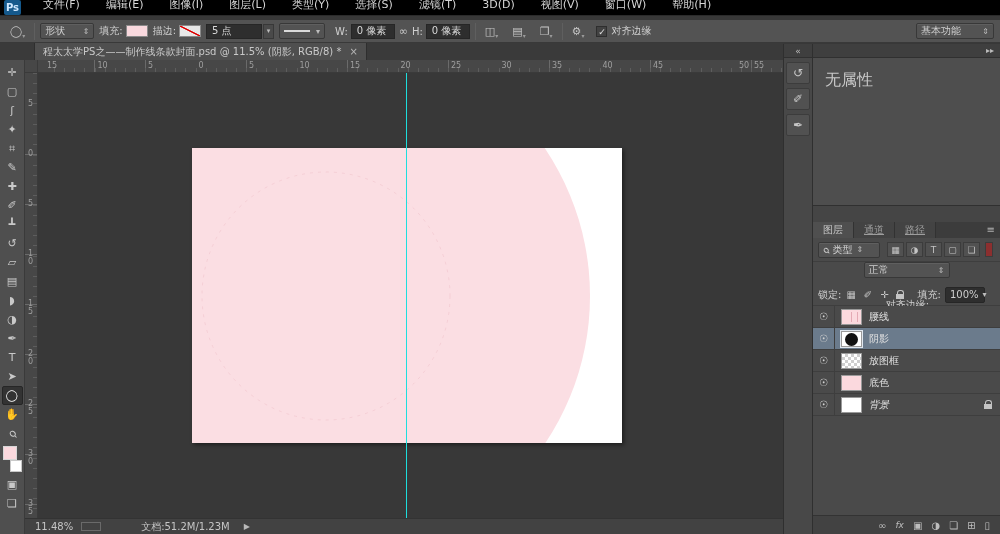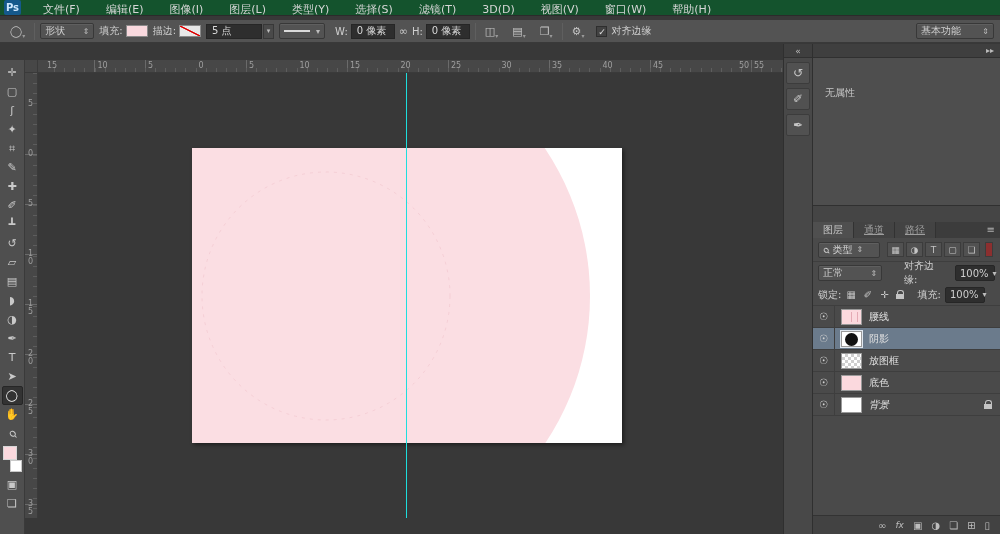--- a/index.html
+++ b/index.html
@@ -2,22 +2,22 @@
 <html><head>
 <meta charset="utf-8">
 <style>
   * { margin:0; padding:0; box-sizing:border-box; }
   html,body { width:1000px; height:534px; overflow:hidden; }
   body { font-family:"DejaVu Sans","Liberation Sans",sans-serif; background:#383838; position:relative;
          -webkit-font-smoothing:antialiased; }
   #app { position:absolute; inset:0; }
 
   
-  #menubar { position:absolute; left:0; top:0; width:1000px; height:16px; background:#14532d;
-             border-bottom:1px solid #2b2b2b; display:flex; align-items:flex-start; }
+  #menubar { position:absolute; left:0; top:0; width:1000px; height:16px; background:#000000;
+             border-bottom:1px solid #2b2b2b; display:flex; align-items:flex-end; }
   #ps-logo { width:17px; height:15px; margin:0 9px 0 4px; background:#15598c; color:#cfe8ff;
              font-size:10px; font-weight:bold; display:flex; align-items:center; justify-content:center;
              border-radius:2px; }
   .menu-item { color:#d6d6d6; font-size:11px; padding:0 13px; line-height:20px; cursor:default; }
 
   
   #optionsbar { position:absolute; left:0; top:20px; width:1000px; height:23px; background:#535353;
                 border-bottom:1px solid #393939; display:flex; align-items:center; font-size:10px;
                 color:#cfcfcf; }
   .ob-sep { width:1px; height:17px; background:#434343; border-right:1px solid #5f5f5f; margin:0 5px; }
@@ -105,30 +105,30 @@
   
   #rightpanels { position:absolute; left:813px; top:44px; width:187px; height:490px; background:#454545; }
   #panels-header { height:14px; background:#3f3f3f; border-bottom:1px solid #303030; color:#bdbdbd;
                    font-size:8px; text-align:right; padding:2px 6px 0 0; }
   .ptabbar { height:16px; background:#3c3c3c; display:flex; align-items:flex-end; position:relative; }
   .ptab { font-size:10px; color:#c9c9c9; background:#4f4f4f; height:16px; line-height:16px;
           padding:0 10px; border-right:1px solid #323232; }
   .ptab.inactive { background:#434343; color:#9e9e9e;text-decoration:underline; }
   .pmenu { position:absolute; right:5px; top:2px; color:#b0b0b0; font-size:10px; }
   #props-body { height:148px; background:#4e4e4e; border-bottom:1px solid #303030; }
-  #props-empty { font-size:10px; color:#c9c9c9; padding:28px 0 0 12px; }
+  #props-empty { font-size:16px; color:#c9c9c9; padding:12px 0 0 12px; }
 
   #layers-panel { position:absolute; left:0; top:178px; width:187px; bottom:0; background:#4a4a4a; }
   .lrow { display:flex; align-items:center; font-size:10px; color:#cfcfcf; }
   #filter-row { height:24px; padding:0 5px; gap:3px; border-bottom:1px solid #3e3e3e; }
   #filter-dd { width:62px; height:16px; }
   .f-icon { width:17px; height:15px; background:#515151; border:1px solid #3c3c3c; color:#c4c4c4;
             font-size:9px; display:flex; align-items:center; justify-content:center; }
   #filter-toggle { width:8px; height:15px; background:#8c2f2f; border:1px solid #3c3c3c; margin-left:2px; }
-  #blend-row { height:22px; padding:0 5px; gap:20px; }
+  #blend-row { height:22px; padding:0 5px; gap:20px;flex-direction:column; }
   #blend-dd { width:86px; height:16px; justify-content:space-between; }
   .val-dd { width:40px; height:16px; justify-content:space-between; background:#2e2e2e;
             box-shadow:none; border:1px solid #262626; }
   #lock-row { height:22px; padding:0 5px; gap:4px; border-bottom:1px solid #3e3e3e; }
   .lk-icon { color:#c4c4c4; font-size:10px; padding:0 1px; }
   .css-lock { position:relative; width:8px; height:9px; display:inline-block; }
   .css-lock:before { content:""; position:absolute; left:1px; top:0; width:5px; height:5px;
                      border:1px solid #c4c4c4; border-bottom:none; border-radius:3px 3px 0 0; }
   .css-lock:after { content:""; position:absolute; left:0; top:4px; width:8px; height:5px; background:#c4c4c4; }
 
@@ -222,20 +222,26 @@
     <span class="checkbox" style="margin-left:8px;">
       <span>✓</span>
     </span>
     <span>对齐边缘</span>
     <span class="dd" id="workspace-dd" style="width:78px;justify-content:space-between;">
       <span>基本功能</span>
       <span class="arr">⇕</span>
     </span>
   </div>
 
+  <div id="tabbar">
+    <div id="doctab">
+      <span>程太太学PS之——制作线条款封面.psd @ 11.5% (阴影, RGB/8) *</span>
+      <span id="tab-close">×</span>
+    </div>
+  </div>
 
   <div id="toolbar">
       <div class="tool">
         <span>✛</span>
       </div>
       <div class="tool">
         <span>▢</span>
       </div>
       <div class="tool">
         <span>ʃ</span>
@@ -335,20 +341,26 @@
   <div id="canvas-area">
     <div id="document">
       <svg width="430" height="295" viewBox="0 0 430 295">
         <circle id="pink-shape" cx="134" cy="148" r="264" fill="#fbdee3"></circle>
         <circle id="dashed-path" cx="134" cy="148" r="124" fill="none" stroke-dasharray="3 5" stroke-width="1" opacity="0.45" stroke="#eebcc6"></circle>
       </svg>
     </div>
     <div id="guide" style="background: rgb(29, 222, 221);"></div>
   </div>
 
+  <div id="statusbar">
+    <span id="status-zoom">11.48%</span>
+    <span id="status-box"></span>
+    <span id="status-doc">文档:51.2M/1.23M</span>
+    <span id="status-arrow">▶</span>
+  </div>
 
   <div id="dockstrip">
     <div id="dock-collapse">«</div>
     <div id="dock-icons">
         <div class="dock-icon">
           <span>↺</span>
         </div>
         <div class="dock-icon">
           <span>✐</span>
         </div>

